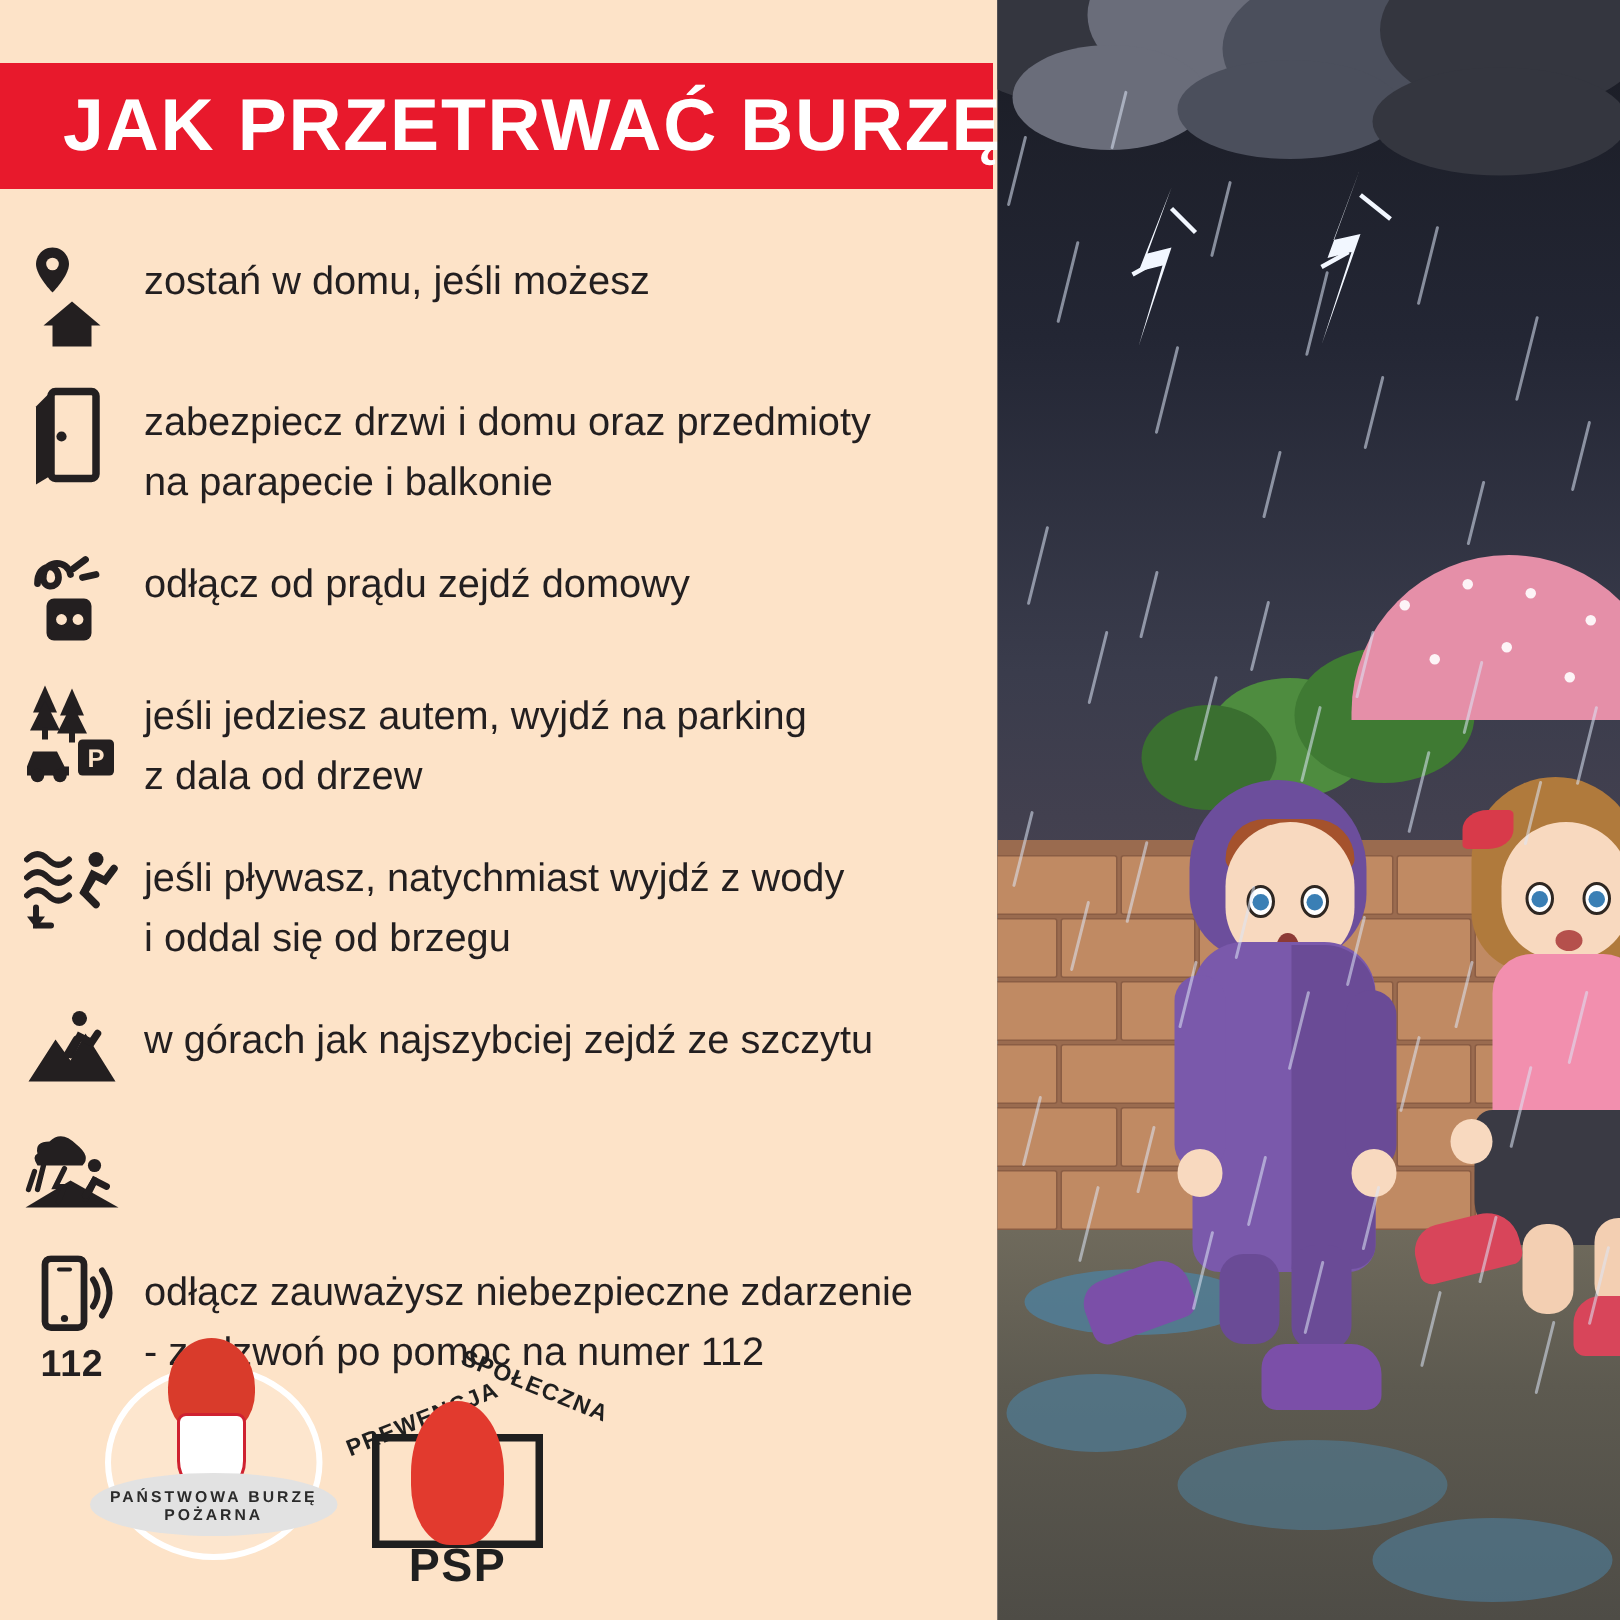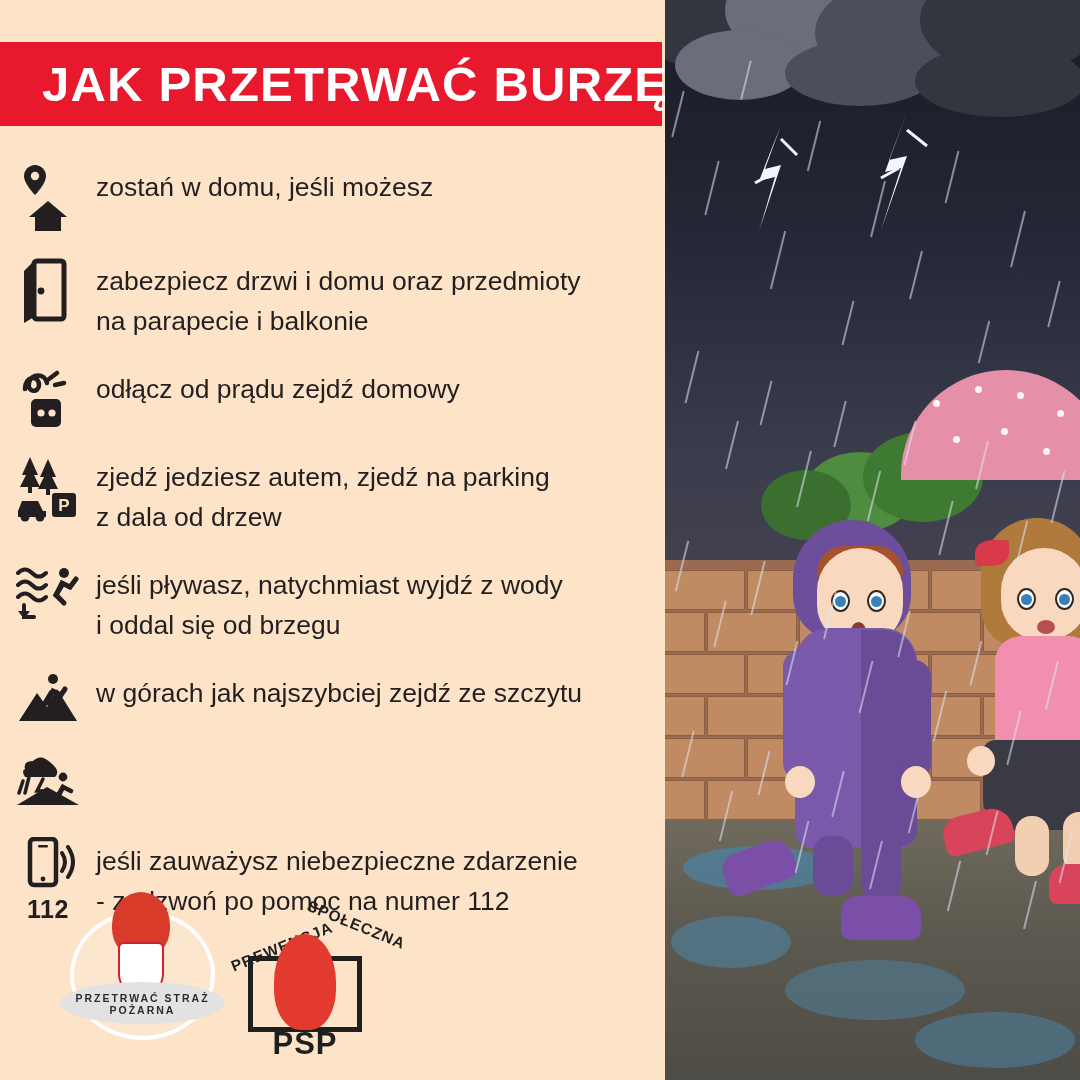--- a/index.html
+++ b/index.html
@@ -477,21 +477,21 @@
             <path d="M32 16 L22 36 L42 36 Z" fill="#231f20"></path>
             <rect x="30" y="34" width="4" height="8" fill="#231f20"></rect>
             <rect x="36" y="40" width="24" height="24" rx="3" fill="#231f20"></rect>
             <text x="48" y="58" font-size="17" font-family="Liberation Sans, sans-serif" font-weight="bold" fill="#fde3c8" text-anchor="middle">P</text>
             <path d="M2 58 L6 48 L22 48 L27 58 L30 58 L30 64 L2 64 Z" fill="#231f20"></path>
             <circle cx="9" cy="64" r="4.5" fill="#231f20"></circle>
             <circle cx="24" cy="64" r="4.5" fill="#231f20"></circle>
           </svg>
         </div>
         <div class="tip-text">
-          <span class="line">zjedź jedziesz autem, zjedź na parking</span>
+          <span class="line">jeśli jedziesz autem, wyjdź na parking</span>
           <span class="line">z dala od drzew</span>
         </div>
       </div>
 
       <div class="tip-row" id="tip-5">
         <div class="tip-icon">
           <svg width="64" height="64" viewBox="0 0 64 64">
             <path d="M2 12 q7 -7 14 0 q7 7 14 0" stroke="#231f20" stroke-width="4" fill="none" stroke-linecap="round"></path>
             <path d="M2 24 q7 -7 14 0 q7 7 14 0" stroke="#231f20" stroke-width="4" fill="none" stroke-linecap="round"></path>
             <path d="M2 36 q7 -7 14 0 q7 7 14 0" stroke="#231f20" stroke-width="4" fill="none" stroke-linecap="round"></path>
@@ -541,21 +541,21 @@
           <svg width="56" height="56" viewBox="0 0 56 56">
             <rect x="10" y="2" width="26" height="46" rx="4" fill="none" stroke="#231f20" stroke-width="4.5"></rect>
             <rect x="18" y="8" width="10" height="2.6" rx="1.3" fill="#231f20"></rect>
             <circle cx="23" cy="42" r="2.4" fill="#231f20"></circle>
             <path d="M42 16 q6 9 0 18" stroke="#231f20" stroke-width="4" fill="none" stroke-linecap="round"></path>
             <path d="M48 10 q10 15 0 30" stroke="#231f20" stroke-width="4" fill="none" stroke-linecap="round"></path>
           </svg>
           <div class="icon-caption">112</div>
         </div>
         <div class="tip-text">
-          <span class="line">jeśli zauważysz niebezpieczne zdarzenie</span>
+          <span class="line">odłącz zauważysz niebezpieczne zdarzenie</span>
           <span class="line">- zadzwoń po pomoc na numer 112</span>
         </div>
       </div>
 
     </div>
   </div>
 
   <div id="illustration">
 
     <div class="sky"></div>
@@ -712,21 +712,21 @@
       <div class="drop" style="left:400px; top:830px; height:54px;"></div>
     </div>
 
   </div>
 
   <div id="psp-badge">
     <div class="ring"></div>
     <div class="flame"></div>
     <div class="shield"></div>
     <div class="banner"></div>
-    <div class="banner-text">PRZETRWAĆ STRAŻ POŻARNA</div>
+    <div class="banner-text">PAŃSTWOWA BURZĘ POŻARNA</div>
   </div>
 
   <div id="prewencja-logo">
     <div class="arc-text" id="arc-prewencja">PREWENCJA</div>
     <div class="arc-text" id="arc-spoleczna">SPOŁECZNA</div>
     <div class="box"></div>
     <div class="pflame"></div>
     <div class="psp-text">PSP</div>
   </div>
 

